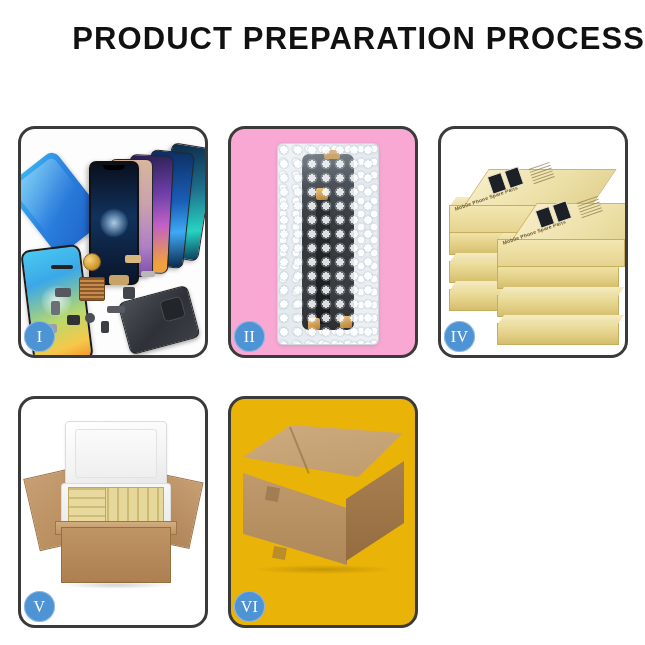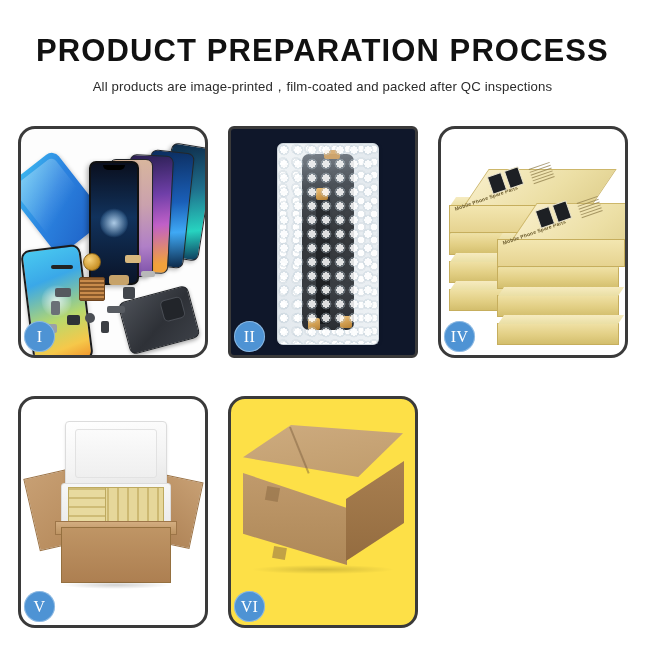--- a/index.html
+++ b/index.html
@@ -11,22 +11,22 @@
     width: 645px;
     height: 645px;
     font-family: "Liberation Sans", sans-serif;
     overflow: hidden;
     position: relative;
   }
 
   
   .header {
     width: 100%;
-    padding-top: 35px;
-    text-align: center;
+    padding-top: 23px;
+    text-align: right;
   }
   .title {
     font-family: "Liberation Sans", sans-serif;
     font-size: 31px;
     font-weight: 700;
     letter-spacing: 1.1px;
     color: #111111;
     line-height: 1;
     white-space: nowrap;
   }
@@ -173,21 +173,21 @@
   .p1 .sp.e{ left:64px; bottom:32px; width:10px;height:10px; background:#4b4f55; border-radius:50%;}
   .p1 .sp.f{ left:86px; bottom:42px; width:18px;height:7px; background:#585c62;}
   .p1 .sp.g{ left:88px; bottom:70px; width:20px;height:10px; background:#c7a36a; border-radius:3px;}
   .p1 .sp.h{ left:104px; bottom:92px; width:16px;height:8px; background:#d8b87e; border-radius:2px;}
   .p1 .sp.i{ left:80px; bottom:22px; width:8px;height:12px; background:#3b3e43;}
   .p1 .sp.j{ left:24px; bottom:22px; width:12px;height:9px; background:#9aa0a8; border-radius:2px;}
   .p1 .sp.k{ left:102px; bottom:56px; width:12px;height:12px; background:#42464c;}
   .p1 .sp.l{ left:120px; bottom:78px; width:14px;height:6px; background:#b8b8b8;}
 
   
-  .p2 { background:#0f172a;border-radius:6px; }
+  .p2 { background:#f9a8d4; }
   .p2 .bag {
     position:absolute; left:46px; top:14px; width:100px; height:200px;
     border-radius:6px;
     background:
       radial-gradient(circle at 5px 5px, rgba(255,255,255,.95) 0 3.2px, rgba(214,222,228,.55) 3.4px 5px, rgba(0,0,0,0) 5.2px) 0 0/13px 13px,
       linear-gradient(120deg,#f2f5f7,#e3e9ee 45%,#eef2f5);
     border:1px solid #cfd7dd;
     box-shadow:0 1px 4px rgba(0,0,0,.12);
   }
   .p2 .screen {
@@ -347,21 +347,21 @@
     position:absolute; left:34px; top:122px; width:120px;height:12px;
     background:linear-gradient(180deg,#d3ad80,#bd9463);
     border:1px solid #9d7548;
   }
   .p5 .cshadow{
     position:absolute; left:40px; top:182px; width:110px;height:8px;
     background:radial-gradient(ellipse at center, rgba(0,0,0,.18), rgba(0,0,0,0) 70%);
   }
 
   
-  .p6 { background:#fde047; }
+  .p6 { background:#eab308; }
   .p6 .top {
     position:absolute; left:12px; top:26px; width:160px; height:52px;
     background:linear-gradient(170deg,#cdab7f,#c09c6c);
     clip-path: polygon(30% 0%, 100% 16%, 72% 100%, 0% 62%);
     border-radius:2px;
   }
   .p6 .seam {
     position:absolute; left:58px; top:28px; width:2px;height:50px;
     background:rgba(120,92,58,.45);
     transform:rotate(-22deg); transform-origin: top center;
@@ -387,21 +387,20 @@
   .p6 .vshadow{
     position:absolute; left:22px; top:166px; width:140px;height:9px;
     background:radial-gradient(ellipse at center, rgba(0,0,0,.16), rgba(0,0,0,0) 72%);
   }
 </style>
 </head>
 <body>
 
 <div class="header">
   <div class="title">PRODUCT PREPARATION PROCESS</div>
-  <div class="subtitle">All products are image-printed，film-coated and packed after QC inspections</div>
 </div>
 
 <div class="grid">
 
   <div class="panel p1">
     <div class="photo">
       <div class="blue-screen"></div>
       <div class="fan">
         <div class="ph ph5"></div>
         <div class="ph ph4"></div>

